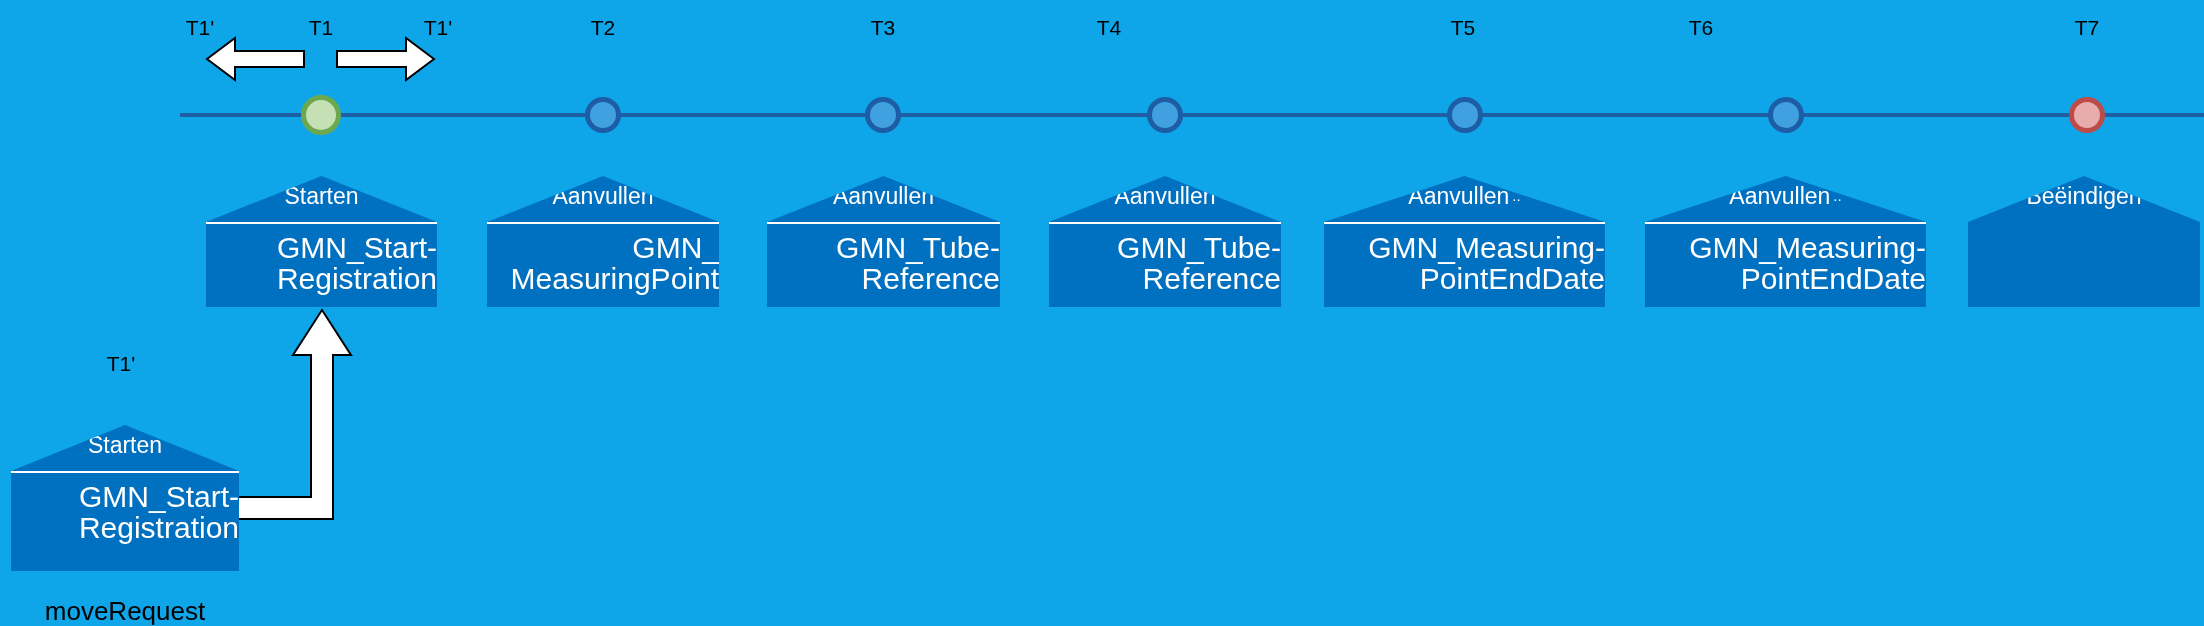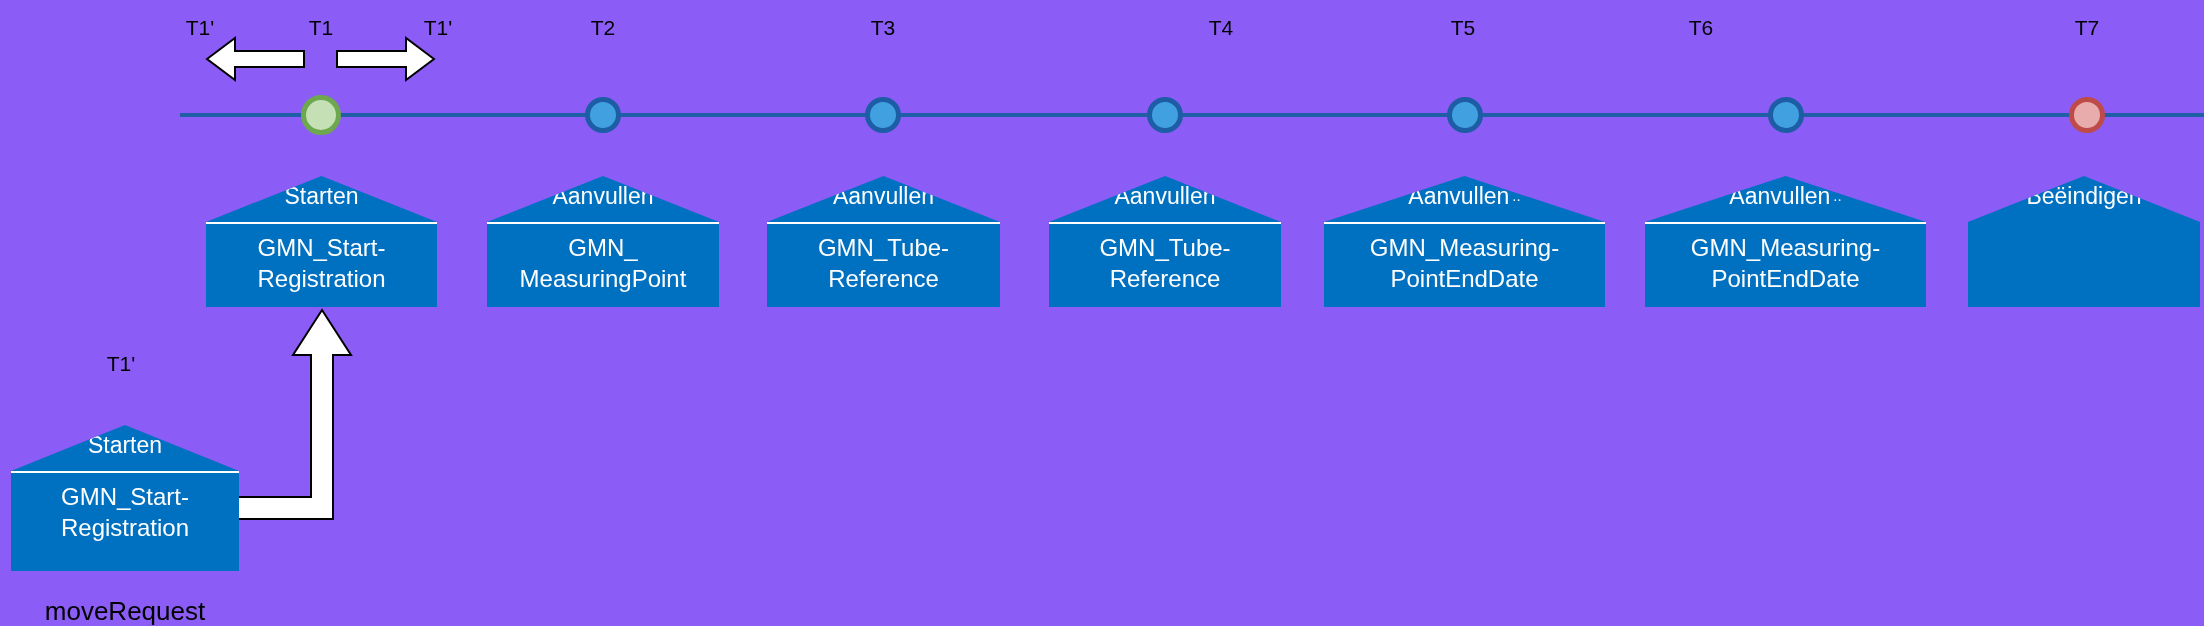--- a/index.html
+++ b/index.html
@@ -1,18 +1,18 @@
 <!DOCTYPE html>
 <html><head>
 <meta charset="utf-8">
 <style>
   * { margin:0; padding:0; box-sizing:border-box; }
   html,body { background:#ffffff; }
   .canvas {
-    position:relative; width:2204px; height:626px; background:#8b5cf6;
+    position:relative; width:2204px; height:626px; background:#0ea5e9;
     font-family:"Liberation Sans", sans-serif; overflow:hidden;
   }
   .tl-line { position:absolute; top:113px; left:180px; width:2024px; height:4px; background:#1F5FA6; }
   .tick {
     position:absolute; top:16px; width:90px; text-align:center;
     font-size:21px; color:#000;
   }
   .circle {
     position:absolute; width:36px; height:36px; border-radius:50%;
     background:#41A1E0; border:5px solid #1C5DA6;
@@ -23,21 +23,21 @@
     position:absolute; background:#0070C0; color:#ffffff; text-align:center;
     clip-path: polygon(0 46px, 50% 0, 100% 46px, 100% 100%, 0 100%);
   }
   .house .roof {
     height:46px; display:flex; align-items:center; justify-content:center;
     padding-bottom:6px; font-size:23px; line-height:23px;
   }
   .house .roof .dots { font-size:15px; margin-left:3px; line-height:20px; }
   .house .body {
     border-top:2px solid #ffffff; padding-top:8px;
-    font-size:24px; line-height:31px;
+    font-size:30px; line-height:31px;text-align:right;
   }
   .caption { position:absolute; font-size:26px; color:#000; }
   svg.overlay { position:absolute; left:0; top:0; }
   .block-arrow { fill:#ffffff; stroke:#000000; stroke-width:2; stroke-linejoin:miter; }
 </style>
 </head>
 <body>
 
 <div class="canvas">
 
@@ -47,21 +47,21 @@
     <polygon class="block-arrow" points="230,497 311,497 311,355 293,355 322,310 351,355 333,355 333,519 230,519"></polygon>
   </svg>
 
   <div class="tl-line"></div>
 
   <div class="tick" style="left:155px;">T1'</div>
   <div class="tick" style="left:276px;">T1</div>
   <div class="tick" style="left:393px;">T1'</div>
   <div class="tick" style="left:558px;">T2</div>
   <div class="tick" style="left:838px;">T3</div>
-  <div class="tick" style="left:1176px;">T4</div>
+  <div class="tick" style="left:1064px;">T4</div>
   <div class="tick" style="left:1418px;">T5</div>
   <div class="tick" style="left:1656px;">T6</div>
   <div class="tick" style="left:2042px;">T7</div>
 
   <div class="circle start" style="left:301px; top:95px;"></div>
   <div class="circle" style="left:585px; top:97px;"></div>
   <div class="circle" style="left:865px; top:97px;"></div>
   <div class="circle" style="left:1147px; top:97px;"></div>
   <div class="circle" style="left:1447px; top:97px;"></div>
   <div class="circle" style="left:1768px; top:97px;"></div>

